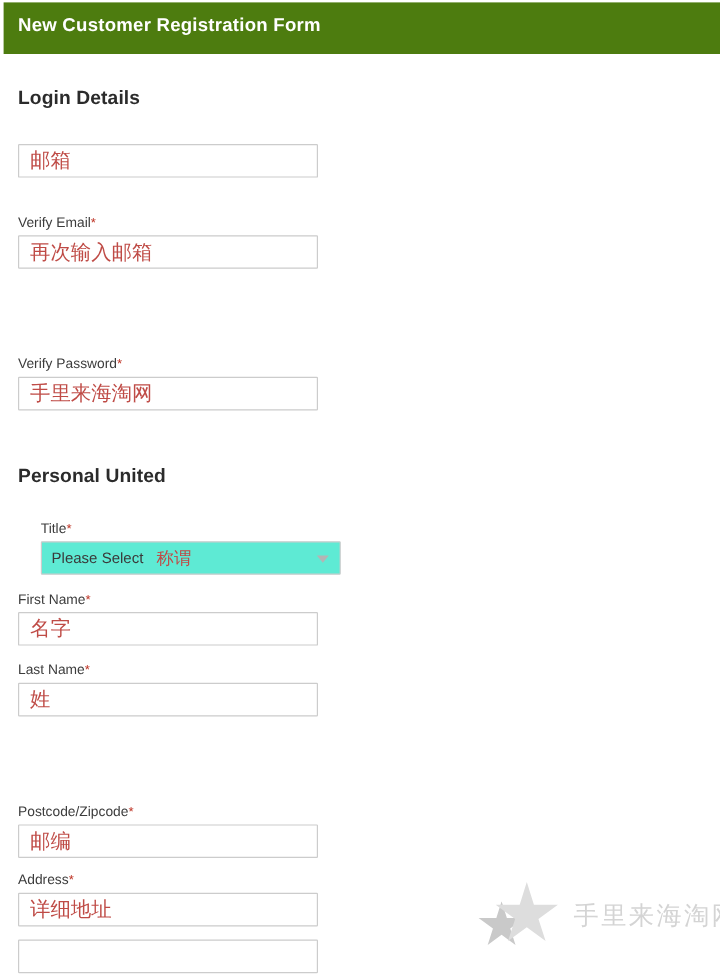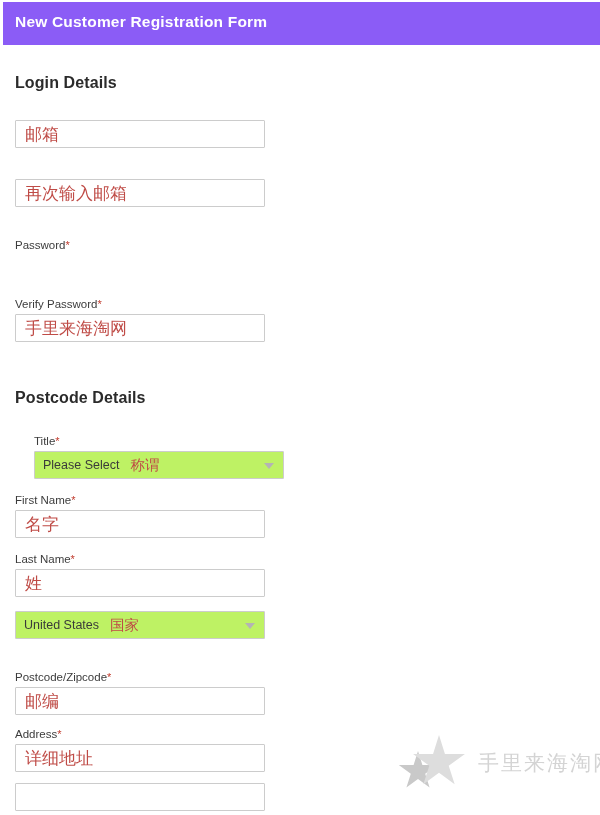--- a/index.html
+++ b/index.html
@@ -16,21 +16,21 @@
     -webkit-font-smoothing: antialiased;
   }
 
   
   .page-header {
     position: absolute;
     left: 3px;
     top: 2px;
     width: 597px;
     height: 43px;
-    background: #8b5cf6;
+    background: #4d7c0f;
     box-sizing: border-box;
   }
   .page-header-title {
     position: absolute;
     left: 12px;
     top: 11px;
     font-size: 15.5px;
     font-weight: bold;
     color: #ffffff;
     letter-spacing: 0.2px;
@@ -93,21 +93,21 @@
     white-space: nowrap;
     font-family: "DejaVu Sans", "Liberation Sans", sans-serif;
   }
 
   
   .select-input {
     box-sizing: border-box;
     width: 250px;
     height: 28px;
     border: 1px solid #cccccc;
-    background: #bef264;
+    background: #5eead4;
     border-radius: 1px;
     position: relative;
     display: flex;
     align-items: center;
   }
   .select-value {
     margin-left: 8px;
     font-size: 12.5px;
     color: #3a3a3a;
     white-space: nowrap;
@@ -195,41 +195,41 @@
 
   <h2 class="section-heading login">Login Details</h2>
 
   <div class="field" style="top:75px;">
     <div class="text-input">
       <span class="input-annotation">邮箱</span>
     </div>
   </div>
 
   <div class="field" style="top:134px;">
+    <label class="field-label">
+      <span>Verify Email</span><span class="req">*</span>
+    </label>
     <div class="text-input">
       <span class="input-annotation">再次输入邮箱</span>
     </div>
   </div>
 
   <div class="field" style="top:193px;">
-    <label class="field-label">
-      <span>Password</span><span class="req">*</span>
-    </label>
   </div>
 
   <div class="field" style="top:252px;">
     <label class="field-label">
       <span>Verify Password</span><span class="req">*</span>
     </label>
     <div class="text-input">
       <span class="input-annotation">手里来海淘网</span>
     </div>
   </div>
 
-  <h2 class="section-heading personal">Postcode Details</h2>
+  <h2 class="section-heading personal">Personal United</h2>
 
   <div class="field" style="top:389px;margin-left:19px;">
     <label class="field-label">
       <span>Title</span><span class="req">*</span>
     </label>
     <div class="select-input">
       <span class="select-value">Please Select</span>
       <span class="select-annotation">称谓</span>
       <span class="select-arrow"></span>
     </div>
@@ -247,25 +247,20 @@
   <div class="field" style="top:507px;">
     <label class="field-label">
       <span>Last Name</span><span class="req">*</span>
     </label>
     <div class="text-input">
       <span class="input-annotation">姓</span>
     </div>
   </div>
 
   <div class="field" style="top:566px;">
-    <div class="select-input">
-      <span class="select-value">United States</span>
-      <span class="select-annotation">国家</span>
-      <span class="select-arrow"></span>
-    </div>
   </div>
 
   <div class="field" style="top:625px;">
     <label class="field-label">
       <span>Postcode/Zipcode</span><span class="req">*</span>
     </label>
     <div class="text-input">
       <span class="input-annotation">邮编</span>
     </div>
   </div>

